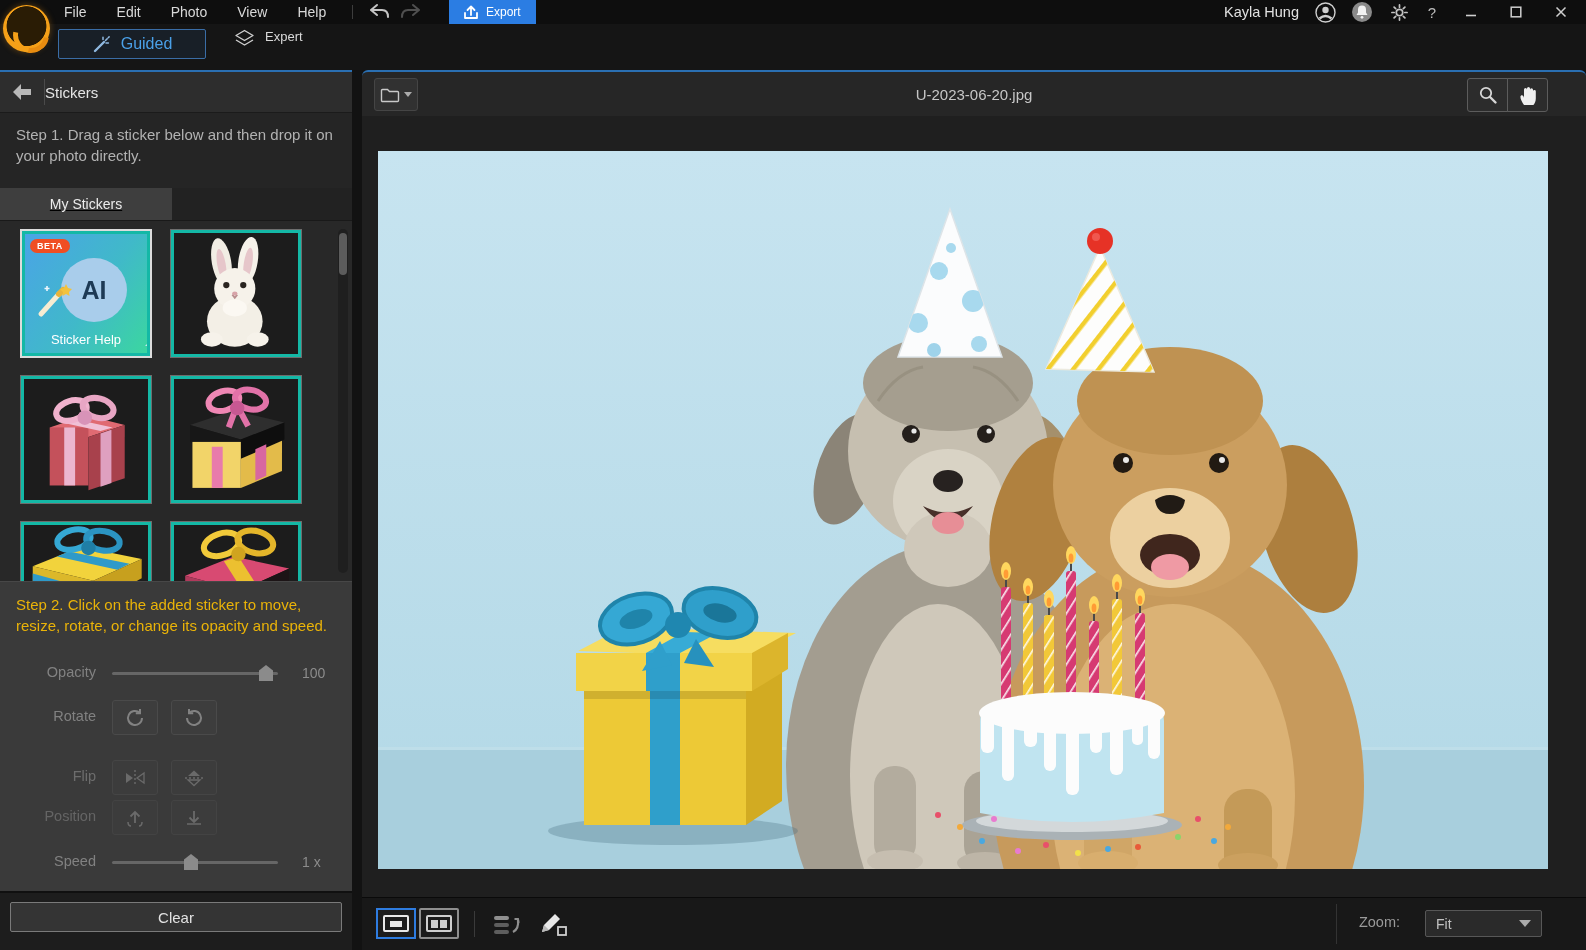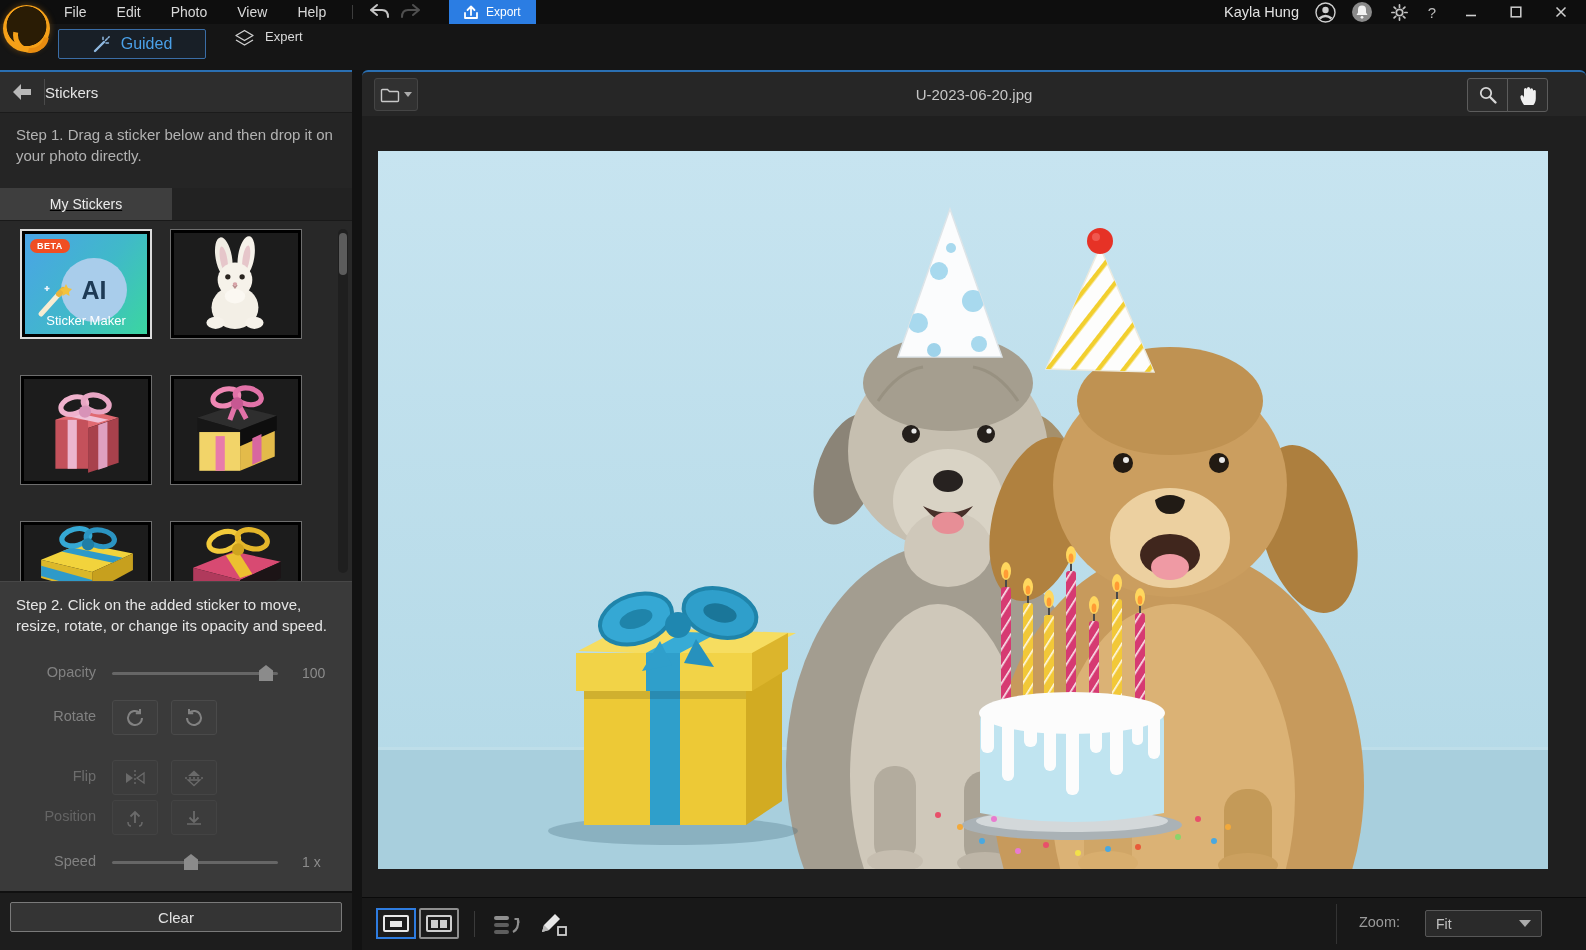--- a/index.html
+++ b/index.html
@@ -36,40 +36,40 @@
     border-top:2px solid #2a6fb2;box-sizing:border-box;}
   #lp-header{height:40px;background:#2d2d2d;border-bottom:1px solid #1b1b1b;display:flex;align-items:center;}
   #back-btn{width:44px;height:40px;display:flex;align-items:center;justify-content:center;cursor:pointer;}
   #lp-header-div{width:1px;height:26px;background:#4a4a4a;}
   #lp-title{font-size:15px;color:#e5e5e5;}
   #step1{height:64px;padding:11px 16px 0;background:#252525;color:#b2b2b2;font-size:15px;line-height:1.42;}
   #tabstrip{height:32px;background:#222;display:flex;border-bottom:1px solid #191919;text-decoration:underline;}
   #mystickers-tab{width:172px;background:#3e3e3e;color:#ececec;font-size:14px;display:flex;
     align-items:center;justify-content:center;cursor:pointer;}
   #sticker-grid{position:relative;height:360px;background:#282828;overflow:hidden;}
-  .cell{position:absolute;width:132px;height:110px;border:1px solid #6e6e6e;background:#000000;
+  .cell{position:absolute;width:132px;height:129px;border:1px solid #6e6e6e;background:#14b8a6;
     box-sizing:border-box;padding:3px;cursor:grab;}
   .cell.selected{border:2px solid #dcdcdc;}
   .cell-inner{width:100%;height:100%;position:relative;overflow:hidden;background:#1c1c1c;}
   #ai-card{background:linear-gradient(125deg,#4aa4e6 0%,#40b9c9 55%,#3bd6a0 100%);width:100%;height:100%;
     position:relative;}
   #beta-badge{position:absolute;left:5px;top:5px;background:#f04e23;color:#fff;font-size:9px;font-weight:bold;
     padding:2px 7px;border-radius:9px;letter-spacing:.5px;}
   #ai-circle{position:absolute;left:36px;top:24px;width:66px;height:64px;border-radius:50%;
     background:#a9cdeb;display:flex;align-items:center;justify-content:center;
     color:#1d3a55;font-size:25px;font-weight:bold;}
   #ai-peel{position:absolute;left:84px;top:70px;width:0;height:0;border-left:18px solid #d6e9f7;
     border-bottom:18px solid transparent;transform:rotate(180deg);opacity:.9;}
   #ai-label{position:absolute;bottom:6px;left:0;right:0;text-align:center;color:#fff;font-size:13px;}
   #grid-scrollbar{position:absolute;right:4px;top:8px;width:10px;height:344px;background:#1f1f1f;
     border-radius:5px;}
   #grid-thumb{position:absolute;left:1px;top:4px;width:8px;height:42px;background:#5c5c5c;border-radius:4px;}
   
   #step2-panel{position:relative;height:325px;background:#3a3a3a;border-top:1px solid #474747;}
-  #step2-text{padding:12px 16px 0;color:#e5e5e5;font-size:15px;line-height:1.42;}
+  #step2-text{padding:12px 16px 0;color:#eab308;font-size:15px;line-height:1.42;}
   .ctl-row{position:absolute;left:0;width:352px;height:36px;}
   .ctl-label{position:absolute;left:0;top:8px;width:96px;text-align:right;color:#8e8e8e;font-size:14.5px;}
   .slider{position:absolute;left:112px;top:16px;width:166px;height:3px;background:#6e6e6e;border-radius:2px;}
   .slider-handle{position:absolute;top:-7px;width:14px;height:16px;background:#9a9a9a;
     clip-path:polygon(50% 0,100% 35%,100% 100%,0 100%,0 35%);}
   .ctl-value{position:absolute;left:302px;top:9px;color:#9a9a9a;font-size:14px;}
   .ctl-btn{position:absolute;top:0;width:44px;height:33px;background:#3e3e3e;border:1px solid #4d4d4d;
     border-radius:3px;display:flex;align-items:center;justify-content:center;cursor:pointer;}
   .ctl-btn.b1{left:112px;} .ctl-btn.b2{left:171px;}
   .dim1{opacity:.85;} .dim2{opacity:.6;} .dim3{opacity:.5;}
@@ -232,21 +232,21 @@
         <div id="ai-circle">
               <span>AI</span>
               <div id="ai-peel"></div>
             </div>
         <svg width="44" height="44" viewBox="0 0 44 44" style="position:absolute;left:8px;top:40px;">
               <path d="M8 40 L26 20" stroke="#f7ecd2" stroke-width="5" stroke-linecap="round"></path>
               <path d="M26 20 l4-4" stroke="#e8b43a" stroke-width="6" stroke-linecap="round"></path>
               <path d="M33 10 l2 4 4 1-3 3 .5 4-3.5-2-3.5 2 .5-4-3-3 4-1z" fill="#f2c23e"></path>
               <path d="M14 12 v5 M11.5 14.5 h5" stroke="#eef6fd" stroke-width="1.6"></path>
             </svg>
-        <span id="ai-label">Sticker Maker</span>
+        <span id="ai-label">Sticker Help</span>
       </div>
         </div>
     </div>
 
     <div class="cell" style="left:170px;top:8px;">
       <div class="cell-inner"><svg width="100%" height="100%" viewBox="0 0 100 100">
         <ellipse cx="38" cy="24" rx="8" ry="20" fill="#f1ede4" transform="rotate(-10 38 24)"></ellipse>
             <ellipse cx="38" cy="26" rx="3.5" ry="13" fill="#e6c6ca" transform="rotate(-10 38 26)"></ellipse>
         <ellipse cx="60" cy="23" rx="8" ry="20" fill="#f6f2ea" transform="rotate(9 60 23)"></ellipse>
             <ellipse cx="60" cy="25" rx="3.5" ry="13" fill="#e6c6ca" transform="rotate(9 60 25)"></ellipse>

